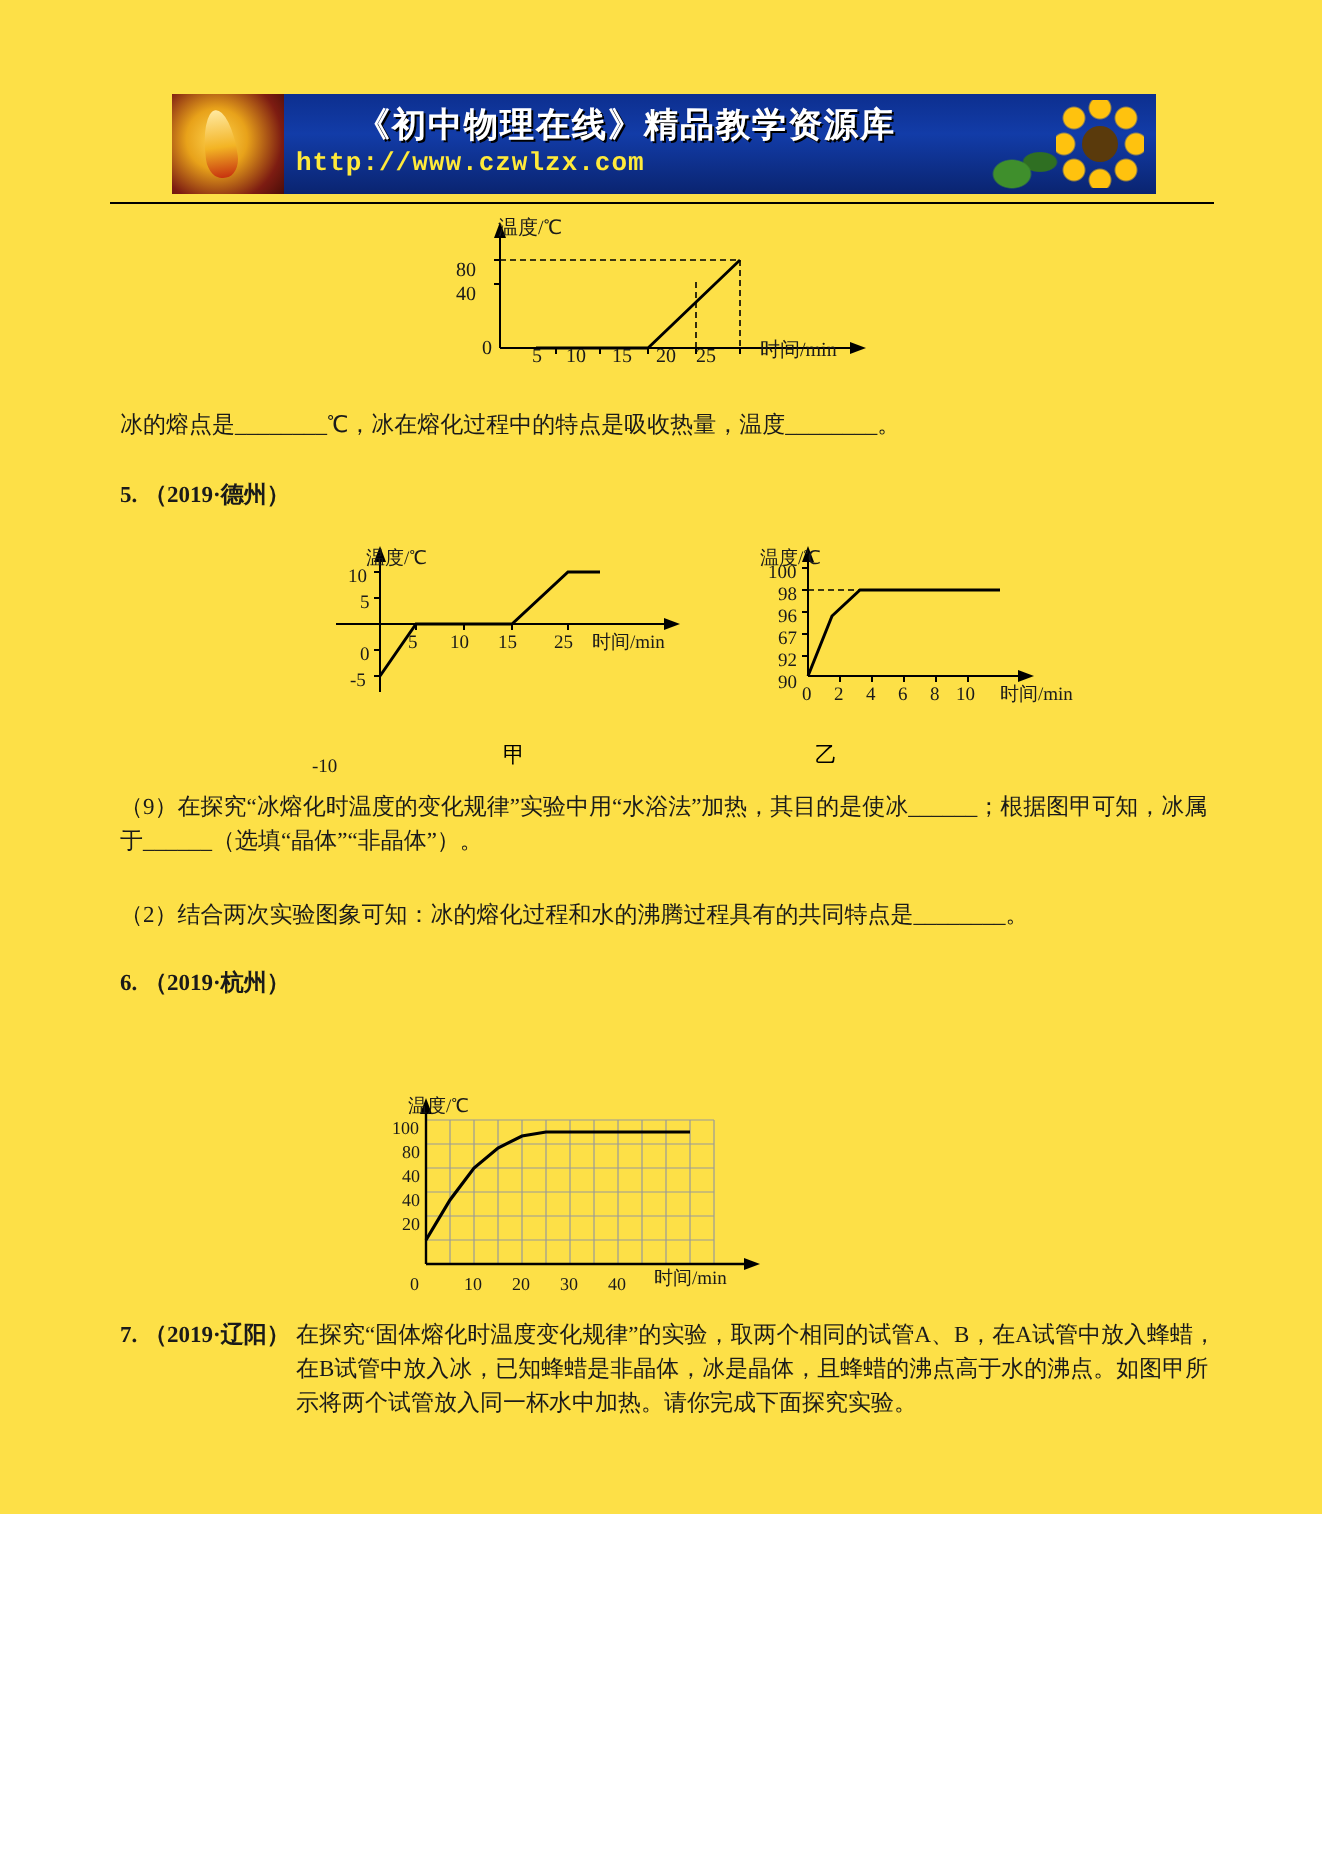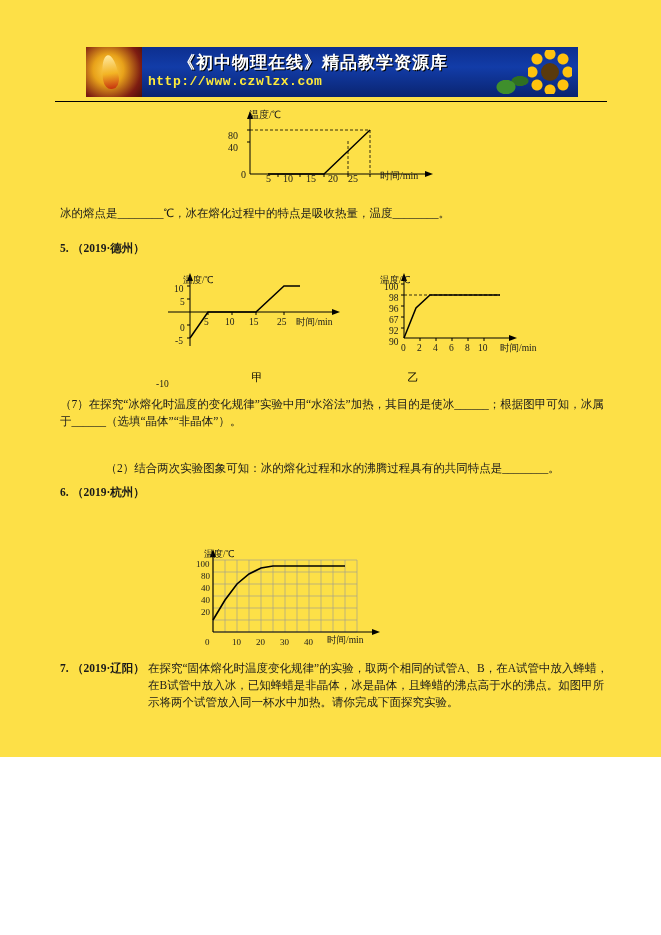--- a/index.html
+++ b/index.html
@@ -274,22 +274,22 @@
   <div class="txt" style="left:389px; top:334px; font-size:9.5px;">90</div>
   <div class="txt" style="left:401px; top:340px; font-size:9.5px;">0</div>
   <div class="txt" style="left:417px; top:340px; font-size:9.5px;">2</div>
   <div class="txt" style="left:433px; top:340px; font-size:9.5px;">4</div>
   <div class="txt" style="left:449px; top:340px; font-size:9.5px;">6</div>
   <div class="txt" style="left:465px; top:340px; font-size:9.5px;">8</div>
   <div class="txt" style="left:478px; top:340px; font-size:9.5px;">10</div>
   <div class="txt" style="left:500px; top:340px; font-size:9.5px;">时间/min</div>
   <div class="cap" style="left:400px; top:370px; width:26px;">乙</div>
 
-  <div class="txt" style="left:60px; top:396px; width:545px;">（7）在探究“冰熔化时温度的变化规律”实验中用“水浴法”加热，其目的是使冰______；根据图甲可知，冰属于______（选填“晶体”“非晶体”）。</div>
-  <div class="txt" style="left:60px; top:460px; width:545px;text-align:center;">（2）结合两次实验图象可知：冰的熔化过程和水的沸腾过程具有的共同特点是________。</div>
+  <div class="txt" style="left:60px; top:396px; width:545px;">（9）在探究“冰熔化时温度的变化规律”实验中用“水浴法”加热，其目的是使冰______；根据图甲可知，冰属于______（选填“晶体”“非晶体”）。</div>
+  <div class="txt" style="left:60px; top:450px; width:545px;">（2）结合两次实验图象可知：冰的熔化过程和水的沸腾过程具有的共同特点是________。</div>
 
   <div class="txt bold" style="left:60px; top:484px;">6.</div>
   <div class="txt bold" style="left:72px; top:484px;">（2019·杭州）</div>
 
   <div class="fig" style="left:185px; top:548px;">
     <svg width="215" height="115" viewBox="0 0 215 115">
 
       <g stroke="#999" stroke-width="0.6">
         <line x1="28" y1="12" x2="172" y2="12"></line>
         <line x1="28" y1="24" x2="172" y2="24"></line>

